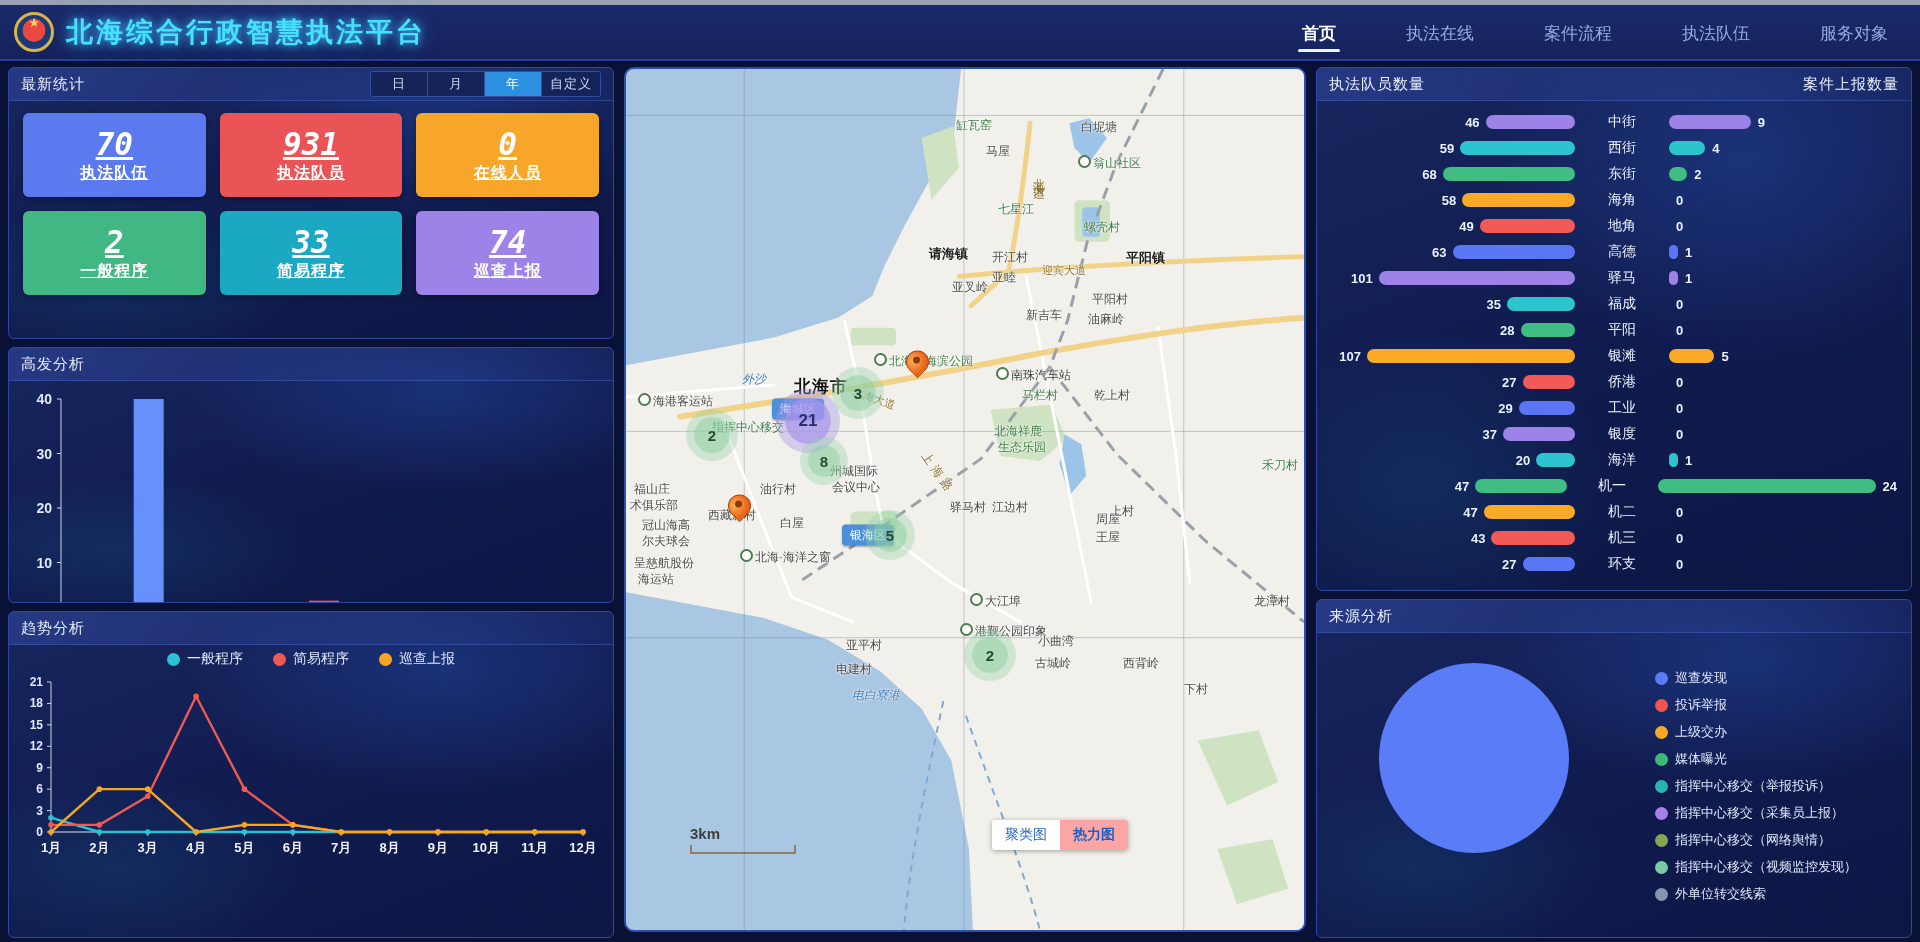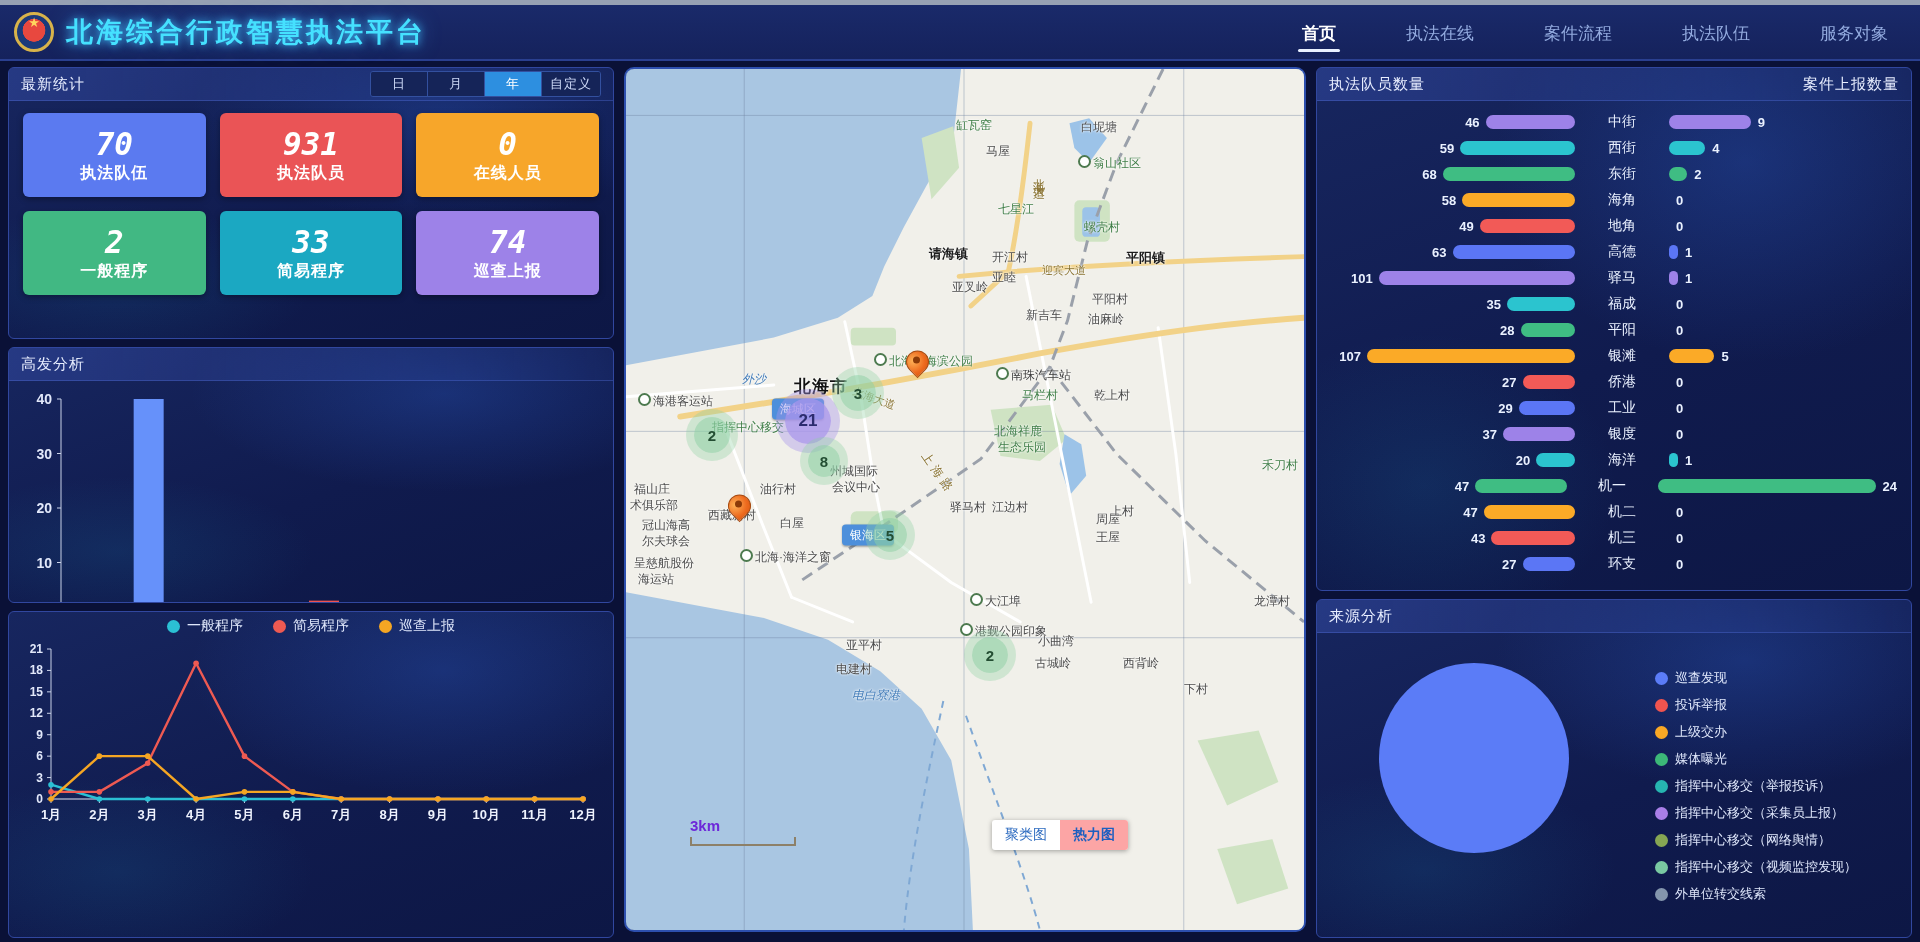--- a/index.html
+++ b/index.html
@@ -26,21 +26,21 @@
                linear-gradient(160deg,#17265f 0%,#101b4e 55%,#0d1745 100%);}
   .panel-title{height:32px;line-height:32px;padding:0 12px;color:#e8eeff;font-size:15px;letter-spacing:1px;
     background:linear-gradient(90deg,rgba(62,88,190,.38),rgba(62,88,190,.06));border-bottom:1px solid rgba(85,115,225,.35);
     display:flex;align-items:center;justify-content:space-between;}
   
   .tabs{display:flex;border:1px solid #33509f;border-radius:3px;overflow:hidden;height:24px;}
   .tab{min-width:40px;padding:0 8px;text-align:center;line-height:24px;font-size:13px;color:#cdd9f7;background:#152458;border-right:1px solid #33509f;cursor:pointer;}
   .tab:last-child{border-right:none;}
   .tab.active{background:#2d8fe0;color:#fff;}
   .cards{display:grid;grid-template-columns:1fr 1fr 1fr;grid-template-rows:84px 84px;gap:14px 14px;padding:12px 14px;}
-  .card{border-radius:6px;display:flex;flex-direction:column;align-items:center;justify-content:center;color:#fff;box-shadow:0 2px 6px rgba(0,0,0,.35);}
+  .card{border-radius:6px;display:flex;flex-direction:column;align-items:center;justify-content:center;color:#fff;box-shadow:0 2px 6px rgba(0,0,0,.35);text-decoration:underline;}
   .card .num{font-family:"DejaVu Sans Mono",monospace;font-style:italic;font-weight:bold;font-size:31px;line-height:34px;}
   .card .lbl{font-size:16px;font-weight:bold;margin-top:2px;letter-spacing:1px;}
   
   .chart-body{padding:2px 6px;}
   text.tick{fill:#e2e8fa;font-size:14px;font-weight:bold;}
   text.xlab{fill:#eef2fd;font-size:13px;}
   .legend-row{display:flex;justify-content:center;gap:30px;padding:5px 0 0;}
   .legend-item{display:flex;align-items:center;gap:7px;color:#dfe7fb;font-size:14px;}
   .legend-dot{width:13px;height:13px;border-radius:50%;}
   
@@ -72,21 +72,21 @@
   .m-label.road-v2{transform:rotate(55deg);letter-spacing:4px;font-size:12px;}
   .icn{display:inline-block;width:9px;height:9px;border-radius:50%;border:2px solid #4d7a4f;background:#fff;margin-right:2px;vertical-align:-1px;}
   .city-label{position:absolute;color:#111;font-weight:bold;font-size:17px;text-shadow:0 0 2px #fff,0 0 3px #fff;letter-spacing:1px;}
   .district-badge{position:absolute;transform:translate(-50%,-50%);background:#4d8fdb;color:#fff;font-size:12px;padding:2px 8px;border-radius:4px;box-shadow:0 1px 2px rgba(0,0,0,.3);}
   .cluster{position:absolute;transform:translate(-50%,-50%);border-radius:50%;display:flex;align-items:center;justify-content:center;font-weight:bold;cursor:pointer;}
   .cluster.green{background:rgba(142,208,163,.68);box-shadow:0 0 0 8px rgba(142,208,163,.35);color:#234d32;font-size:15px;}
   .cluster.purple{background:rgba(167,148,235,.82);box-shadow:0 0 0 9px rgba(167,148,235,.4);color:#2c2c6e;font-size:17px;}
   .pin{position:absolute;transform:translate(-50%,-94%);width:24px;height:24px;cursor:pointer;}
   .pin .drop{width:21px;height:21px;background:radial-gradient(circle at 38% 32%,#ffb257,#ed6a1e 60%,#d4540f);border:1px solid #a84a10;border-radius:50% 50% 50% 0;transform:rotate(-45deg);}
   .pin .dot{position:absolute;left:7px;top:6px;width:7px;height:7px;border-radius:50%;background:#8c3a08;}
-  .map-scale{position:absolute;left:64px;bottom:84px;color:#6d28d9;font-weight:bold;font-size:15px;}
+  .map-scale{position:absolute;left:64px;bottom:76px;color:#404040;font-weight:bold;font-size:15px;}
   .scale-bar{width:102px;height:7px;border:2px solid #8d8068;border-top:none;margin-top:3px;}
   .map-btns{position:absolute;right:176px;bottom:80px;background:#fff;border-radius:3px;display:flex;font-size:14px;box-shadow:0 1px 5px rgba(0,0,0,.35);overflow:hidden;}
   .map-btn{padding:6px 13px;color:#2d6bc0;cursor:pointer;}
   .map-btn.active{background:#fca5a5;color:#1d5fc0;font-weight:bold;}
 </style>
 </head>
 <body>
 
 <div class="win-edge"></div>
 
@@ -169,20 +169,23 @@
             <text class="xlab" x="147.66666666666669" y="254" text-anchor="end" transform="rotate(-24 147.66666666666669 254)">城管</text>
             <rect x="294" y="217.65" width="30" height="16.349999999999998" fill="#ef5350"></rect>
             <text class="xlab" x="323" y="254" text-anchor="end" transform="rotate(-24 323 254)">城管:住建</text>
             <rect x="469.3333333333333" y="228.55" width="30" height="5.45" fill="#f9a825"></rect>
             <text class="xlab" x="498.3333333333333" y="254" text-anchor="end" transform="rotate(-24 498.3333333333333 254)">城管:商务</text>
           </svg>
       </div>
     </div>
 
     <div class="panel" style="flex:1;">
+      <div class="panel-title">
+        <span>趋势分析</span>
+      </div>
       <div class="legend-row">
           <div class="legend-item">
             <div class="legend-dot" style="background: rgb(43, 192, 212);"></div>
             <span>一般程序</span>
           </div>
           <div class="legend-item">
             <div class="legend-dot" style="background: rgb(238, 90, 82);"></div>
             <span>简易程序</span>
           </div>
           <div class="legend-item">

